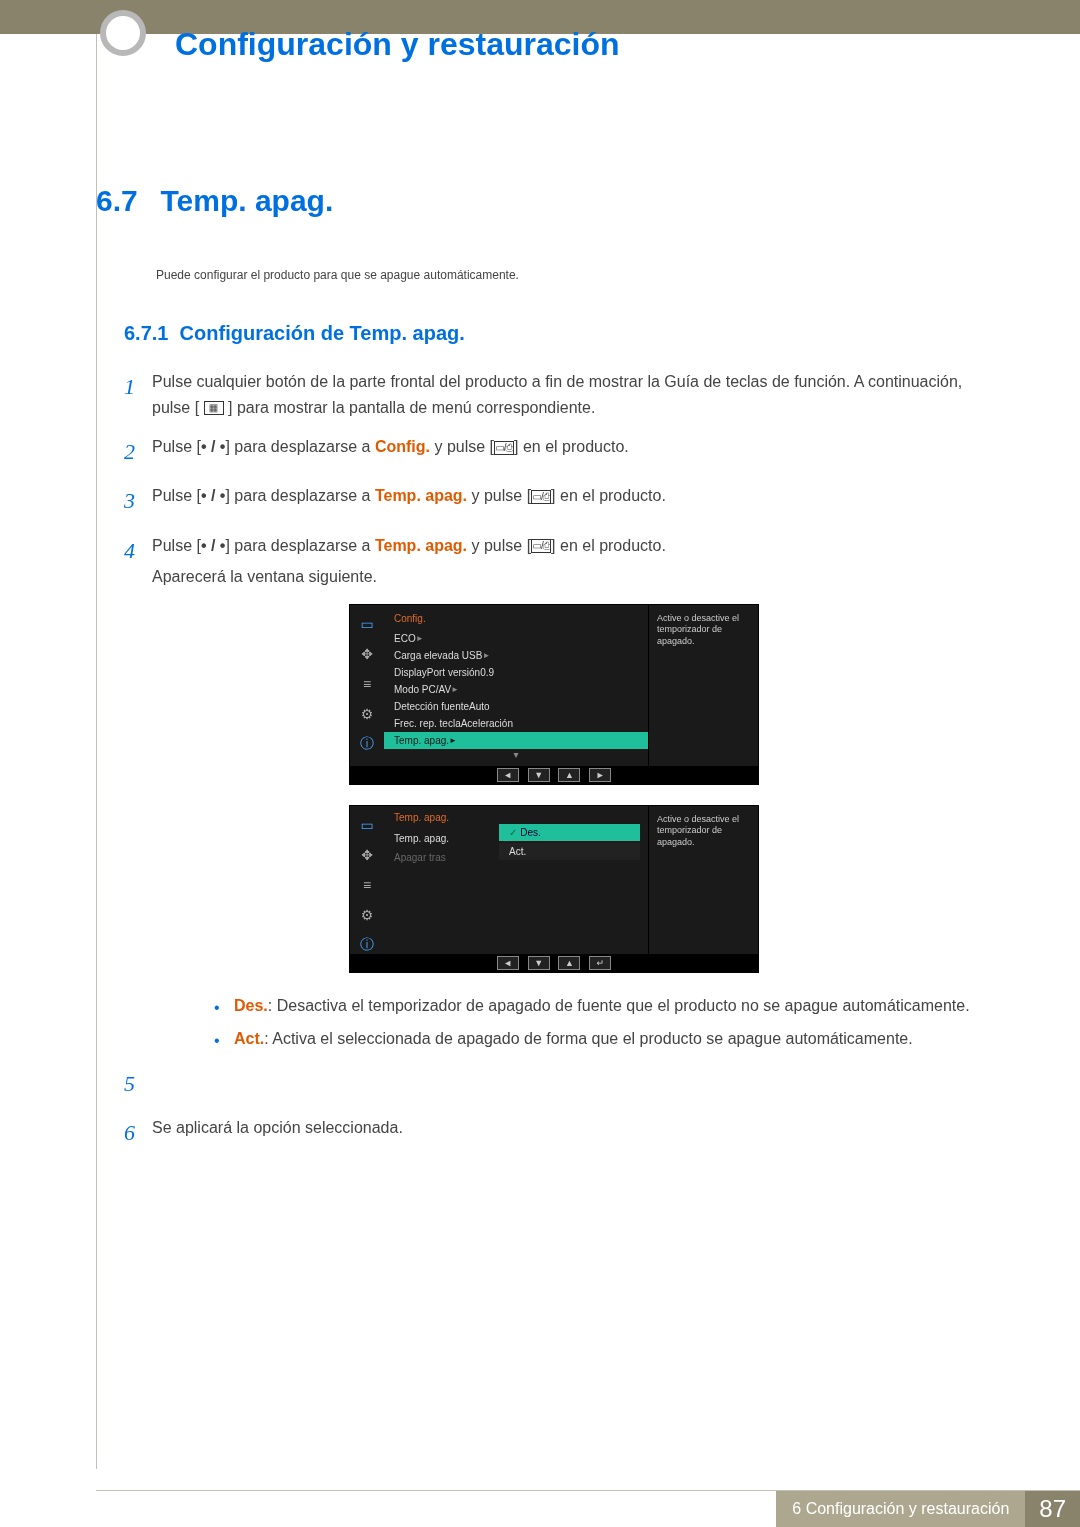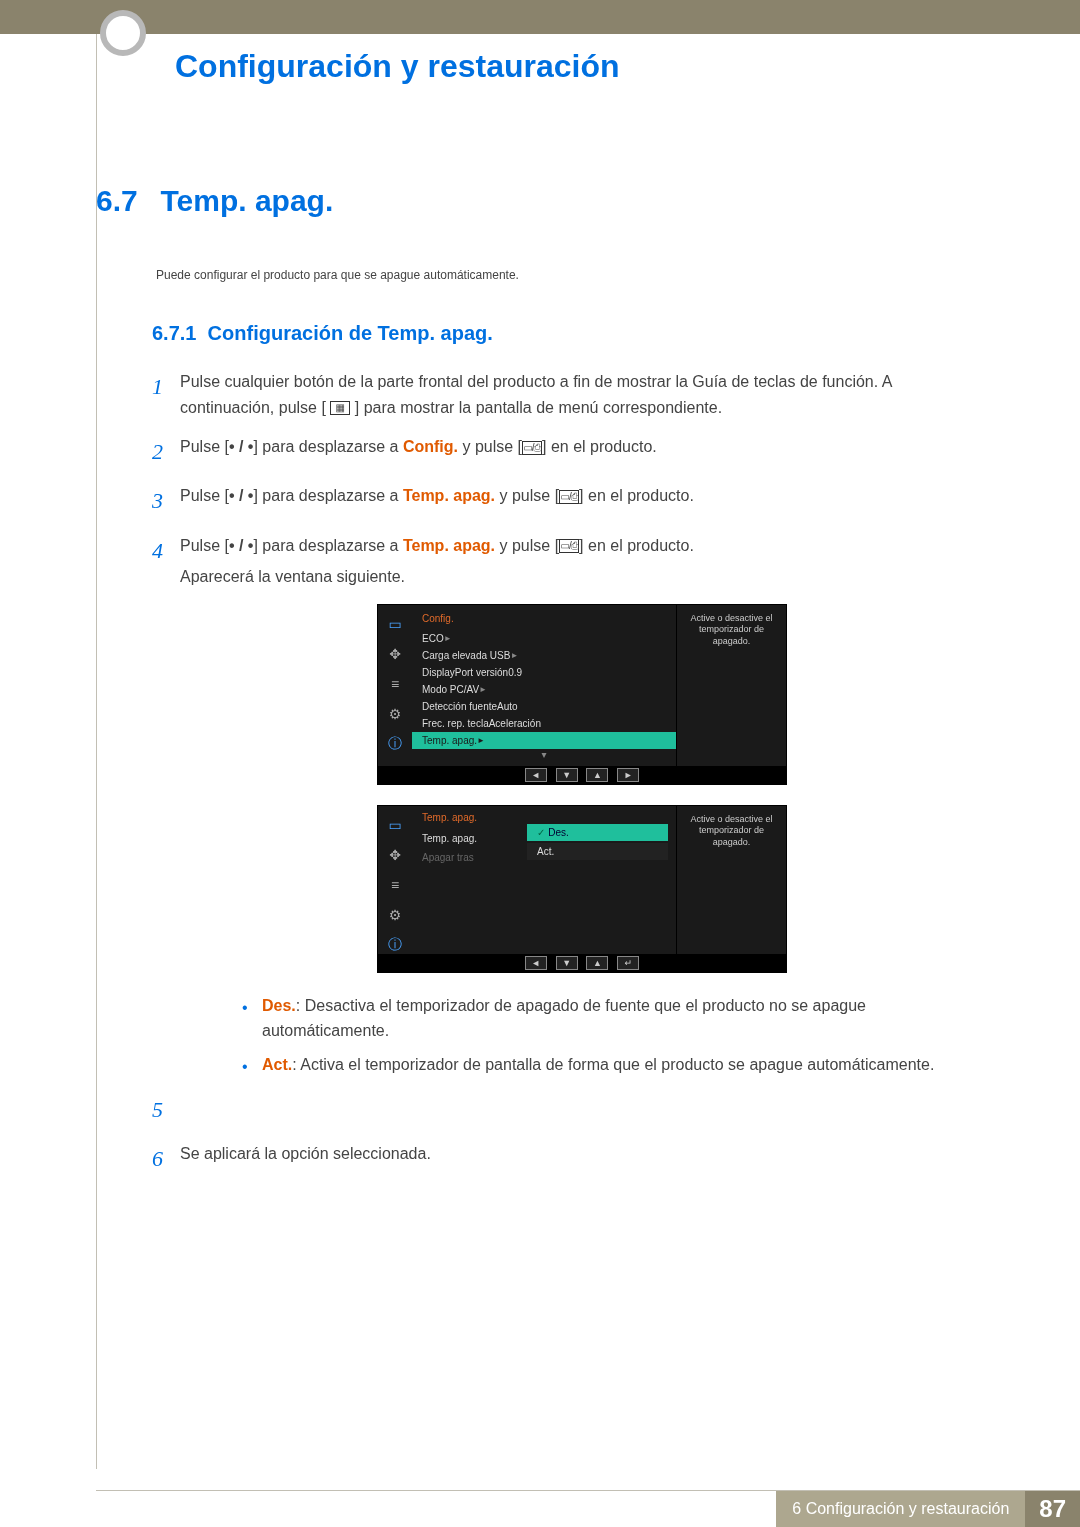--- a/index.html
+++ b/index.html
@@ -24,21 +24,21 @@
     width: 46px;
     height: 46px;
     border-radius: 50%;
     border: 6px solid #b8b8b8;
     background: #fff;
     z-index: 2;
   }
   .chapter-title {
     position: absolute;
     left: 175px;
-    top: 48px;
+    top: 26px;
     font-size: 32px;
     color: #0070e0;
     font-weight: bold;
   }
   .left-rule {
     position: absolute;
     left: 96px;
     top: 34px;
     width: 1px;
     height: 1435px;
@@ -65,21 +65,21 @@
     font-weight: bold;
   }
   .intro {
     margin-top: 50px;
     margin-left: 60px;
     font-size: 12px;
     color: #444;
   }
   .subsec {
     margin-top: 40px;
-    margin-left: 56px;
+    margin-left: 28px;
   }
   .subsec-title {
     font-size: 20px;
     color: #0070e0;
     font-weight: bold;
   }
   .steps {
     margin-top: 24px;
   }
   .step {
@@ -150,21 +150,20 @@
   .osd-row.sel .arrow { color: #1a1a1a; }
   .arrow { color: #888; font-size: 8px; }
   .osd-desc {
     width: 110px;
     background: #1a1a1a;
     padding: 8px 8px;
     font-size: 9px;
     color: #ccc;
     line-height: 1.3;
     border-left: 1px solid #000;
-    text-align: center;
   }
   .osd-nav {
     background: #000;
     padding: 2px 0;
     text-align: center;
   }
   .osd-nav .btn {
     display: inline-block;
     width: 22px; height: 14px;
     border: 1px solid #888;
@@ -217,21 +216,21 @@
     background: #ada78f;
     color: #fff;
     font-size: 16px;
     padding: 8px 16px;
     display: flex; align-items: center;
   }
   .footer-page {
     background: #8a836c;
     color: #fff;
     font-size: 24px;
-    font-weight: bold;
+    font-weight: normal;
     padding: 0 14px;
     display: flex; align-items: center;
   }
   .footer-rule {
     position: absolute;
     left: 96px;
     bottom: 36px;
     right: 0;
     height: 1px;
     background: #c2bfb4;
@@ -370,21 +369,21 @@
             <span class="btn">◄</span>
             <span class="btn">▼</span>
             <span class="btn">▲</span>
             <span class="btn">↵</span>
           </div>
         </div>
       </div>
 
       <ul class="bullets">
         <li><span class="hl-red">Des.</span><span>: Desactiva el temporizador de apagado de fuente que el producto no se apague automáticamente.</span></li>
-        <li><span class="hl-red">Act.</span><span>: Activa el temporizador de pantalla de forma que el producto se apague automáticamente.</span></li>
+        <li><span class="hl-red">Act.</span><span>: Activa el seleccionada de apagado de forma que el producto se apague automáticamente.</span></li>
       </ul>
 
       <div class="step" style="margin-top:14px">
         <div class="step-num">5</div>
       </div>
 
       <div class="step">
         <div class="step-num">6</div>
         <div class="step-text">Se aplicará la opción seleccionada.</div>
       </div>

